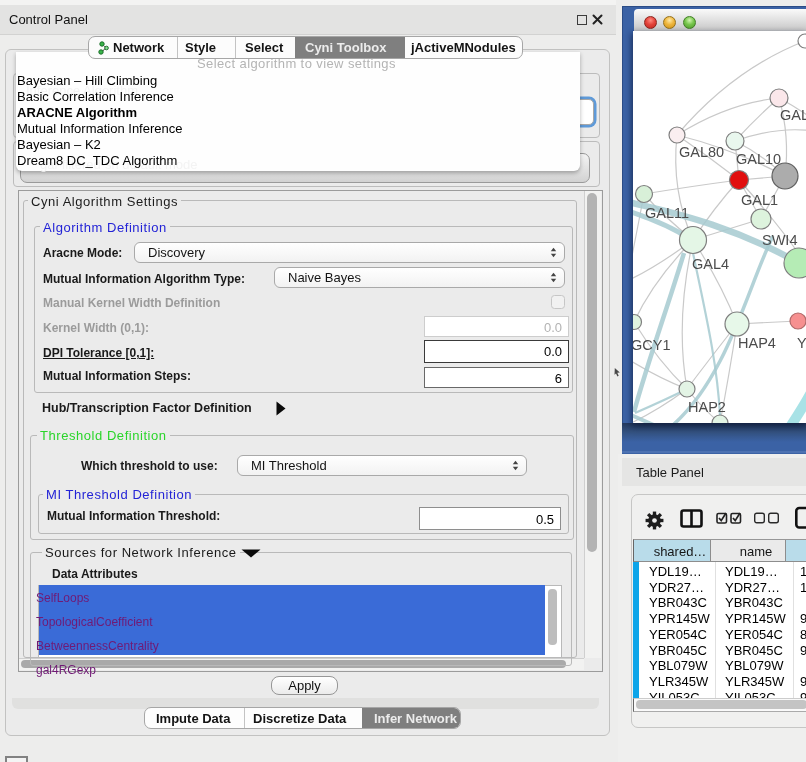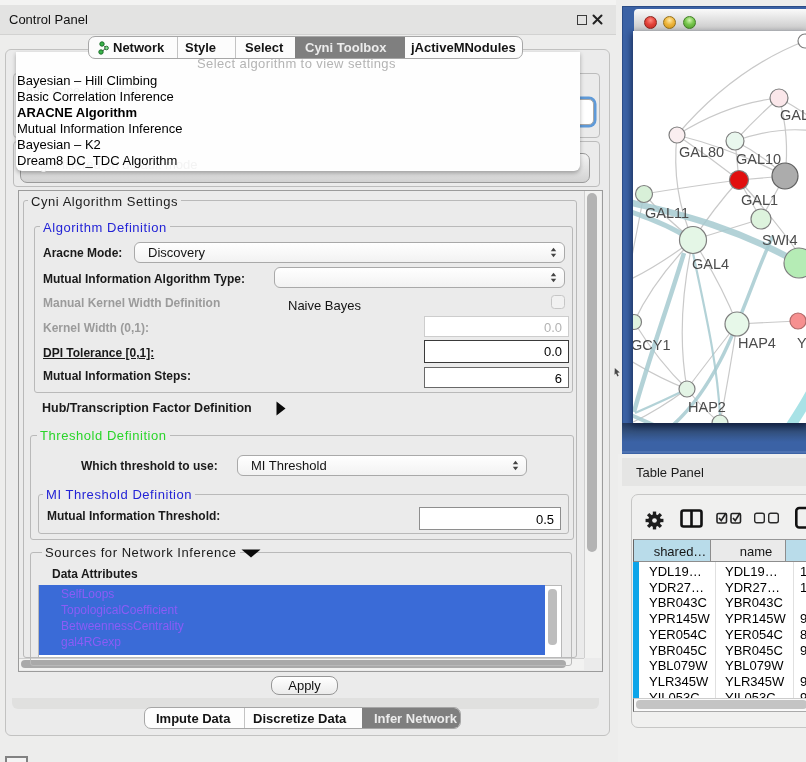--- a/index.html
+++ b/index.html
@@ -84,21 +84,21 @@
 <div class="combo" style="left:134px;top:242px;width:429px;height:19px;text-align:right;">
   <div class="ctext" style="left:13px;top:2px;">Discovery</div>
   <svg class="arrows" viewBox="0 0 9 14">
       <path d="M4.5 1 L8 5.5 L1 5.5 Z" fill="#444"></path>
       <path d="M4.5 13 L8 8.5 L1 8.5 Z" fill="#444"></path>
     </svg>
 </div>
 
 <div class="lbl" style="left:43px;top:272px;">Mutual Information Algorithm Type:</div>
 <div class="combo" style="left:274px;top:267px;width:289px;height:19px;">
-  <div class="ctext" style="left:13px;top:2px;margin-top:28px;">Naive Bayes</div>
+  <div class="ctext" style="left:13px;top:2px;">Naive Bayes</div>
   <svg class="arrows" viewBox="0 0 9 14">
       <path d="M4.5 1 L8 5.5 L1 5.5 Z" fill="#444"></path>
       <path d="M4.5 13 L8 8.5 L1 8.5 Z" fill="#444"></path>
     </svg>
 </div>
 
 <div class="lbl dis" style="left:43px;top:296px;">Manual Kernel Width Definition</div>
 <div class="ab" style="left:551px;top:295px;width:12px;height:12px;background:#f1f1f1;border:1px solid #c6c6c6;border-radius:3.5px;"></div>
 
 <div class="lbl dis" style="left:43px;top:321px;">Kernel Width (0,1):</div>
@@ -136,21 +136,21 @@
 <div class="fieldset" style="left:30px;top:552px;width:540px;height:112px;border-color:#b9b9b9;"></div>
 <div class="flab" style="left:42px;top:545px;color:#1a1a1a;">Sources for Network Inference</div>
 <svg class="ab" style="left:241px;top:549px;" width="20" height="9" viewBox="0 0 20 9">
     <path d="M0.5 0.5 L19.5 0.5 L10 8.5 Z" fill="#0a0a0a"></path>
   </svg>
 
 <div class="lbl" style="left:33px;top:567px;font-size:12px;margin-left:19px;">Data Attributes</div>
 
 <div class="ab" style="left:38px;top:585px;width:522px;height:71px;background:#fff;border:1px solid #b9b9b9;"></div>
 <div class="ab" style="left:39px;top:585px;width:506px;height:70px;background:#3a6bd7;"></div>
-<div class="ab" style="left:61px;top:586px;font-size:12px;color:#8b5cf6;line-height:16px;">SelfLoops<br>TopologicalCoefficient<br>BetweennessCentrality<br>gal4RGexp</div>
+<div class="ab" style="left:36px;top:586px;font-size:12px;color:#701a75;line-height:24px;">SelfLoops<br>TopologicalCoefficient<br>BetweennessCentrality<br>gal4RGexp</div>
 <div class="ab" style="left:548px;top:589px;width:9px;height:56px;background:#bdbdbd;border-radius:4px;"></div>
 
 <div class="ab" style="left:12px;top:698px;width:587px;height:11px;background:#e0e0df;border-radius:0 0 6px 6px;"></div>
 <div class="ab" style="left:271px;top:676px;width:65px;height:17px;background:linear-gradient(#ffffff,#ebebeb);border:1px solid #979797;border-radius:8px;text-align:center;font-size:13px;color:#111;line-height:17px;">Apply</div>
 
 <div class="ab" style="left:144px;top:707px;width:315px;height:20px;background:#fdfdfd;border:1px solid #a6a6a6;border-radius:7px;overflow:hidden;font-size:13px;font-weight:bold;color:#141414;">
   <div class="ab" style="left:99px;top:0;width:1px;height:21px;background:#c3c3c3;"></div>
   <div class="ab" style="left:11px;top:3px;">Impute Data</div>
   <div class="ab" style="left:108px;top:3px;">Discretize Data</div>
   <div class="ab" style="left:217px;top:0;width:99px;height:21px;background:#7f7f7f;"></div>

